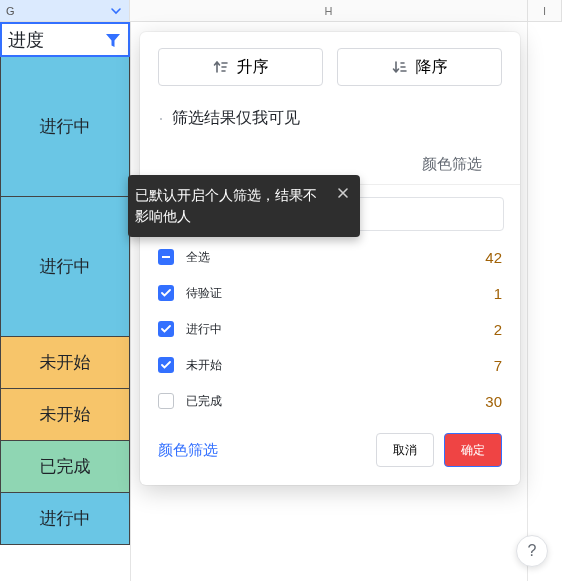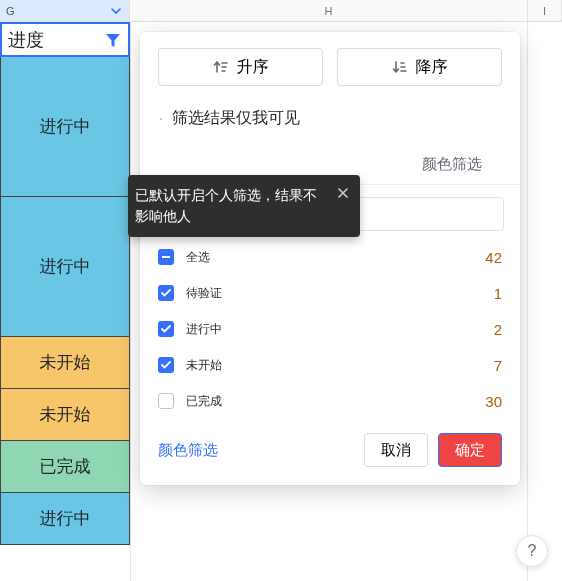--- a/index.html
+++ b/index.html
@@ -46,21 +46,21 @@
     .opt{display:flex;align-items:center;height:36px;cursor:pointer}
     .opt .cb{width:16px;height:16px;border-radius:3px;margin-right:12px;display:flex;align-items:center;justify-content:center;color:#fff}
     .cb.checked{background:#3370ff}
     .cb.indet{background:#3370ff}
     .cb.unchecked{background:#fff;border:1.5px solid #c2c6cc}
     .opt .lbl{font-size:12px;flex:1}
     .opt .cnt{color:#a16207;font-size:15px}
 
     .footer{display:flex;align-items:center;padding:14px 18px 18px;gap:10px}
     .clear-link{color:#3370ff;font-size:15px;cursor:pointer;flex:1}
-    .btn{height:34px;padding:0 16px;border-radius:4px;font-size:15px;display:flex;align-items:center;border:1px solid #d8dadf;background:#fff;cursor:pointer}
+    .btn{height:34px;padding:0 16px;border-radius:4px;font-size:12px;display:flex;align-items:center;border:1px solid #d8dadf;background:#fff;cursor:pointer}
     .btn.primary{background:#ef4444;color:#fff;border-color:#3370ff}
 
     
     .tooltip{position:absolute;top:175px;left:128px;background:#2e2e2e;color:#fff;padding:10px 30px 10px 7px;border-radius:4px;font-size:14px;line-height:1.5;max-width:232px;z-index:8;box-shadow:0 4px 10px rgba(0,0,0,.25)}
     .tooltip .close{position:absolute;top:10px;right:8px;width:16px;height:16px;cursor:pointer;color:#cfcfcf}
 
     
     .help-fab{position:absolute;bottom:14px;right:14px;width:32px;height:32px;border-radius:50%;background:#fff;border:1px solid #e0e2e6;box-shadow:0 2px 6px rgba(0,0,0,.12);display:flex;align-items:center;justify-content:center;font-size:16px;color:#646a73;cursor:pointer;z-index:2}
   </style>
 </head>

